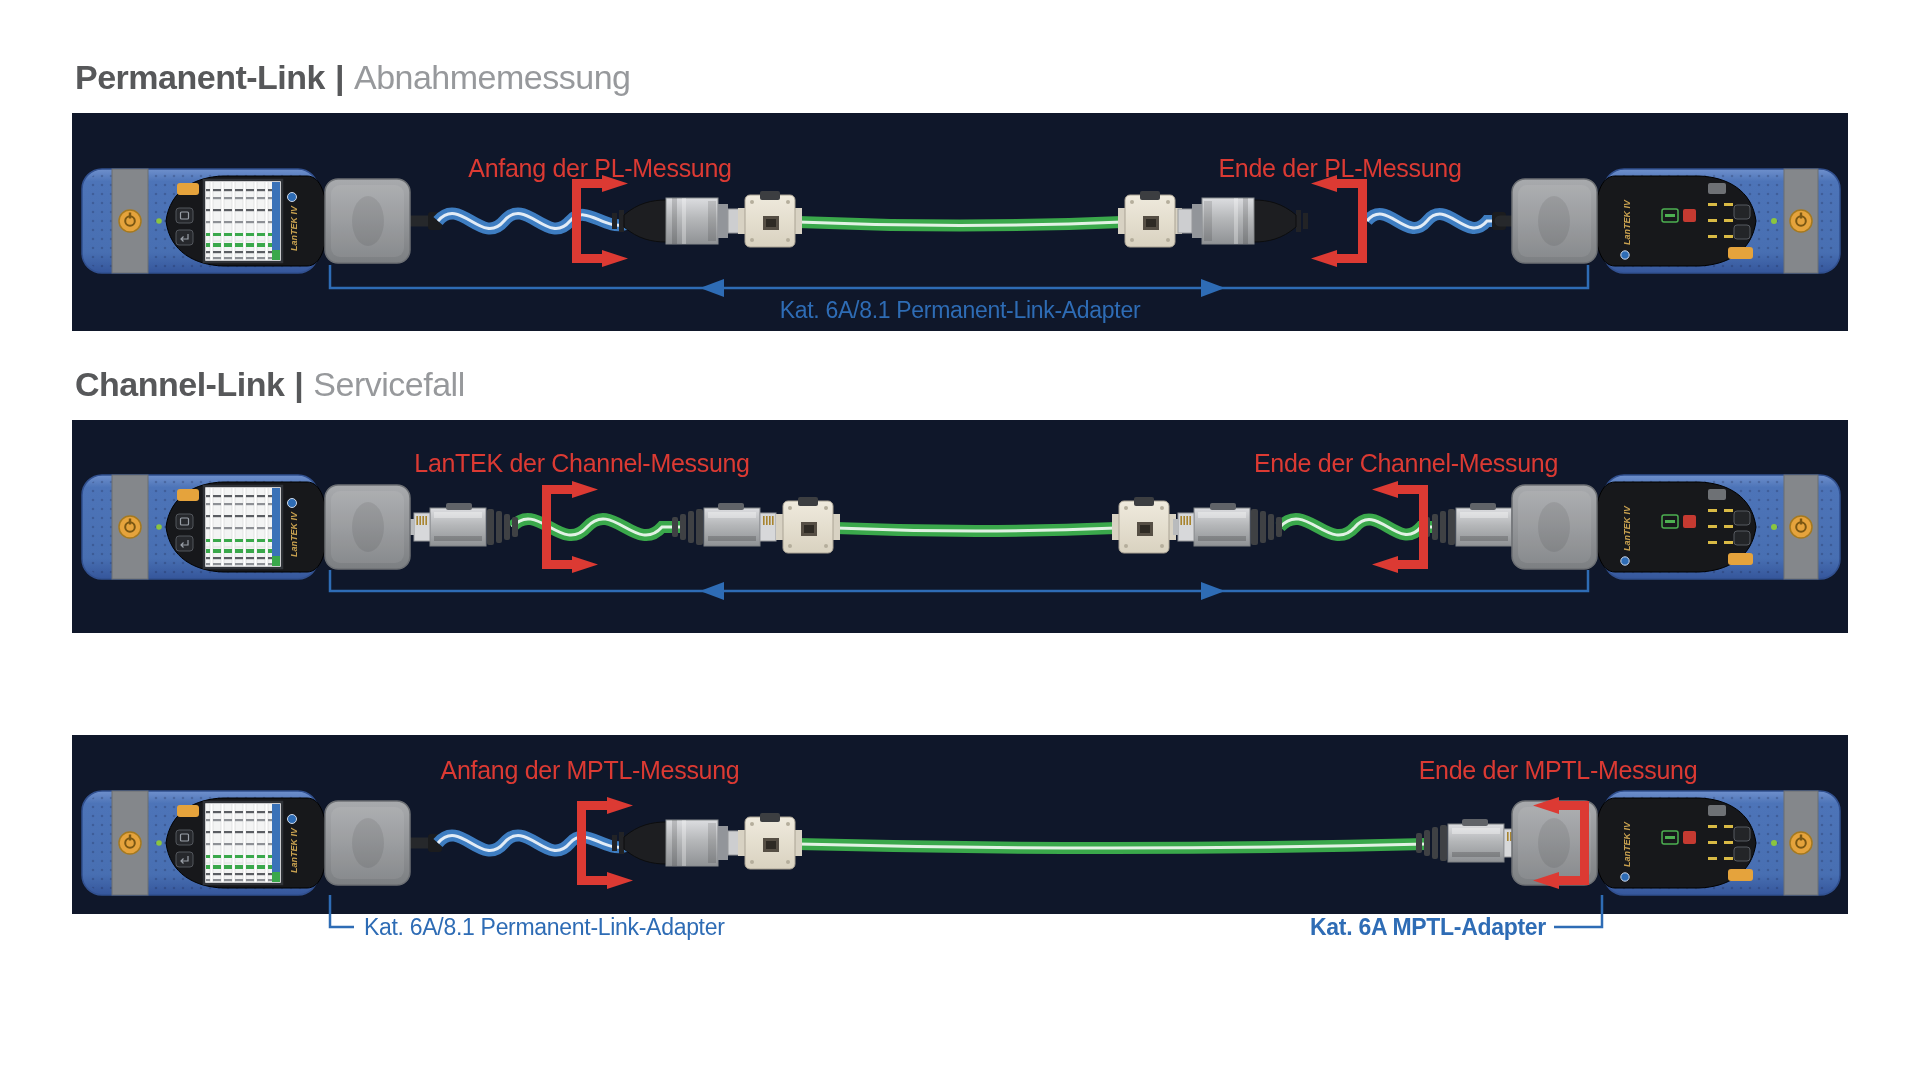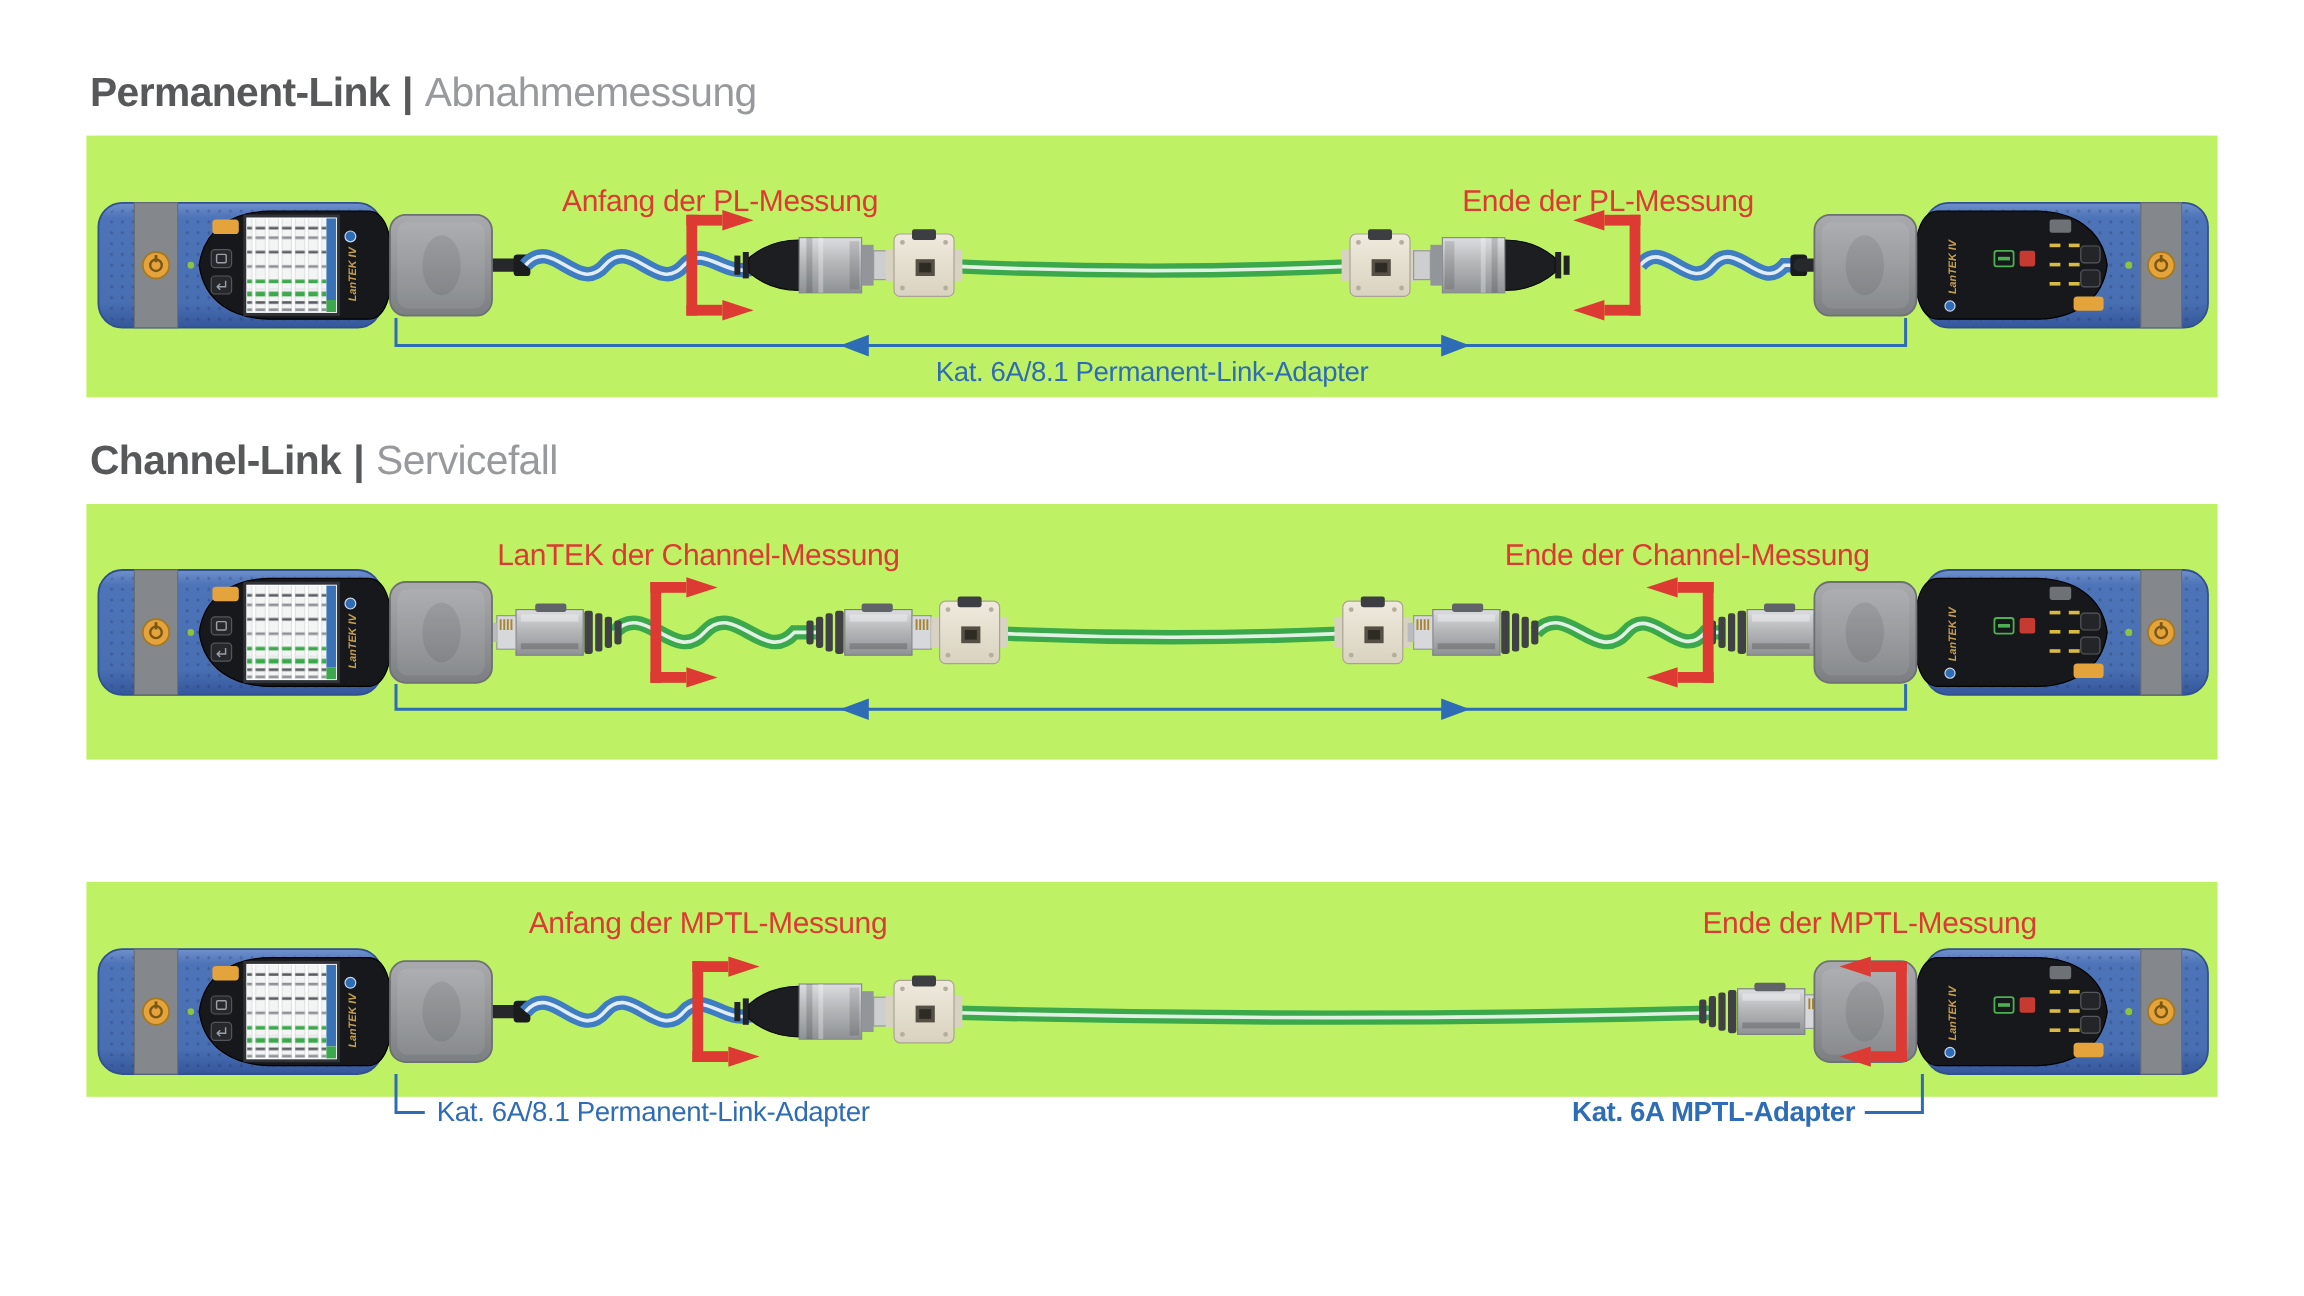--- a/index.html
+++ b/index.html
@@ -2,21 +2,21 @@
 <html><head>
 <meta charset="utf-8">
 <style>
   html,body{margin:0;padding:0;background:#ffffff;}
   #stage{position:relative;width:1920px;height:1080px;background:#ffffff;overflow:hidden;
          font-family:"Liberation Sans",sans-serif;}
   .title{position:absolute;left:75px;white-space:nowrap;font-size:34px;letter-spacing:-0.5px;}
   .title .b{font-weight:700;color:#57585a;}
   .title .sep{font-weight:700;color:#57585a;margin:0 10px;}
   .title .l{font-weight:400;color:#97999c;}
-  .band{position:absolute;left:72px;width:1776px;background:#bef264;}
+  .band{position:absolute;left:72px;width:1776px;background:#0f172a;}
   .band svg{position:absolute;left:0;top:0;}
   .lbl{position:absolute;white-space:nowrap;transform:translate(-50%,-50%);letter-spacing:-0.3px;}
   .lbl.red{color:#dc3a33;font-size:25px;font-weight:500;}
   .lbl.blue{color:#2e6cb5;font-size:23px;font-weight:500;}
   .lbl.left-align{transform:translate(0,-50%);}
   .lbl.right-align{transform:translate(-100%,-50%);font-weight:bold;}
 </style>
 </head>
 <body>
 

